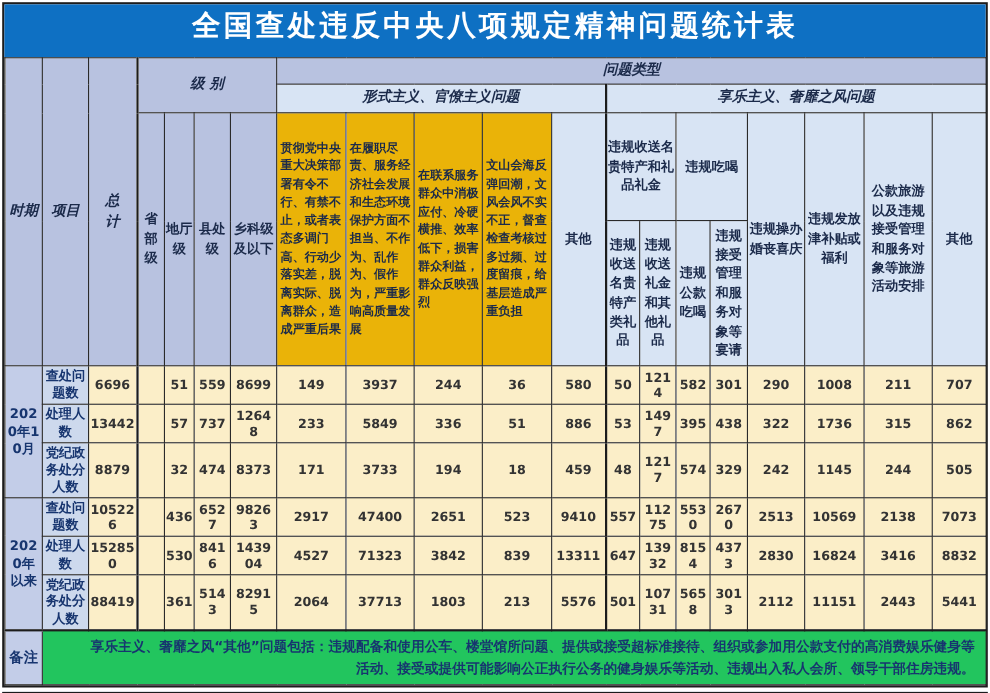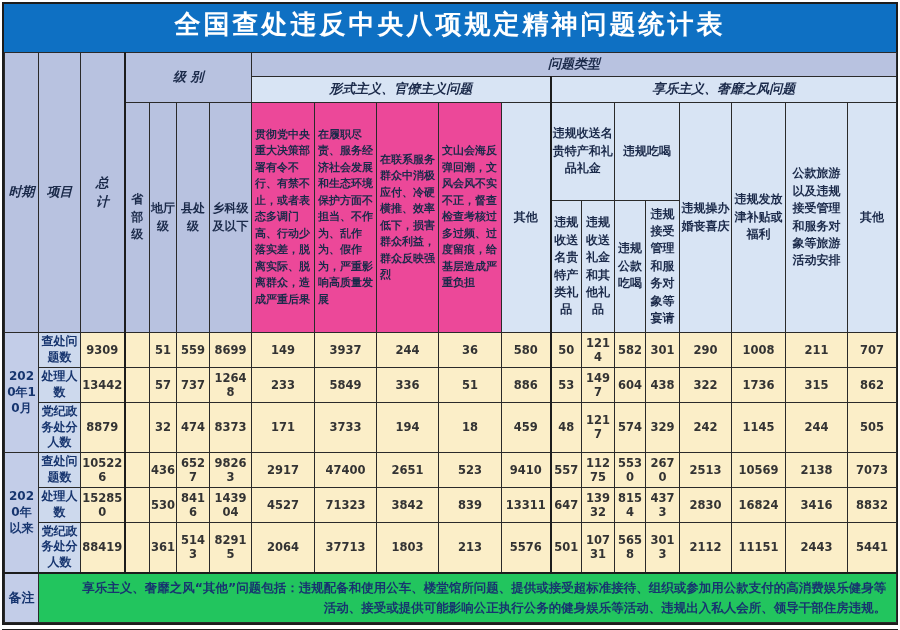--- a/index.html
+++ b/index.html
@@ -14,21 +14,21 @@
     text-align:center;font-size:26px;font-weight:bold;letter-spacing:3px;
   }
   table{border-collapse:collapse;table-layout:fixed;width:100%;}
   td{
     border:1px solid #2a2a2a;text-align:center;vertical-align:middle;
     overflow:hidden;padding:1px;word-break:break-all;
   }
   .h{font-weight:bold;color:#1b2a4a;font-size:12px;line-height:1.45;}
   .dk{background:#b8c2e0;}
   .lt{background:#d8e4f4;}
-  .longtxt{font-size:11px;text-align:left;padding:2px 3px;line-height:1.5;background:#ec4899;font-weight:bold;color:#1b2a4a;margin-left:28px;}
+  .longtxt{font-size:11px;text-align:left;padding:2px 3px;line-height:1.5;background:#eab308;font-weight:bold;color:#1b2a4a;margin-left:28px;}
   .b-l2{border-left:2.5px solid #1c1c1c;}
   .n{background:#fbeec8;font-weight:bold;color:#333;font-size:11.5px;}
   .rl{background:#cdd9ed;font-weight:bold;color:#17356f;font-size:12px;line-height:1.3;margin-left:12px;}
   .pd{background:#c3cde8;font-weight:bold;color:#17356f;font-size:12px;line-height:1.35;}
   .vstack{display:inline-block;width:1.2em;word-break:break-all;}
   .remark-label{background:#c3cde8;font-weight:bold;color:#17356f;font-size:13px;border-top:2px solid #1c1c1c;text-align:center;}
   .remark-text{
     background:#22c55e;color:#17356f;font-weight:bold;font-size:12.5px;
     text-align:right;text-indent:2em;line-height:1.6;padding:4px 10px;border-top:2px solid #1c1c1c;
   }
@@ -104,21 +104,21 @@
       <tr style="height:132px">
         <td class="h lt b-l2">违规收送名贵特产类礼品</td>
         <td class="h lt">违规收送礼金和其他礼品</td>
         <td class="h lt">违规公款吃喝</td>
         <td class="h lt">违规接受管理和服务对象等宴请</td>
       </tr>
 
       <tr style="height:35px">
         <td class="pd" rowspan="3">2020年10月</td>
         <td class="rl">查处问题数</td>
-        <td class="n">9309</td>
+        <td class="n">6696</td>
         <td class="n b-l2"></td>
         <td class="n">51</td>
         <td class="n">559</td>
         <td class="n">8699</td>
         <td class="n">149</td>
         <td class="n">3937</td>
         <td class="n">244</td>
         <td class="n">36</td>
         <td class="n">580</td>
         <td class="n b-l2">50</td>
@@ -137,21 +137,21 @@
         <td class="n">57</td>
         <td class="n">737</td>
         <td class="n">12648</td>
         <td class="n">233</td>
         <td class="n">5849</td>
         <td class="n">336</td>
         <td class="n">51</td>
         <td class="n">886</td>
         <td class="n b-l2">53</td>
         <td class="n">1497</td>
-        <td class="n">604</td>
+        <td class="n">395</td>
         <td class="n">438</td>
         <td class="n">322</td>
         <td class="n">1736</td>
         <td class="n">315</td>
         <td class="n">862</td>
       </tr>
       <tr style="height:43px">
         <td class="rl">党纪政务处分人数</td>
         <td class="n">8879</td>
         <td class="n b-l2"></td>

